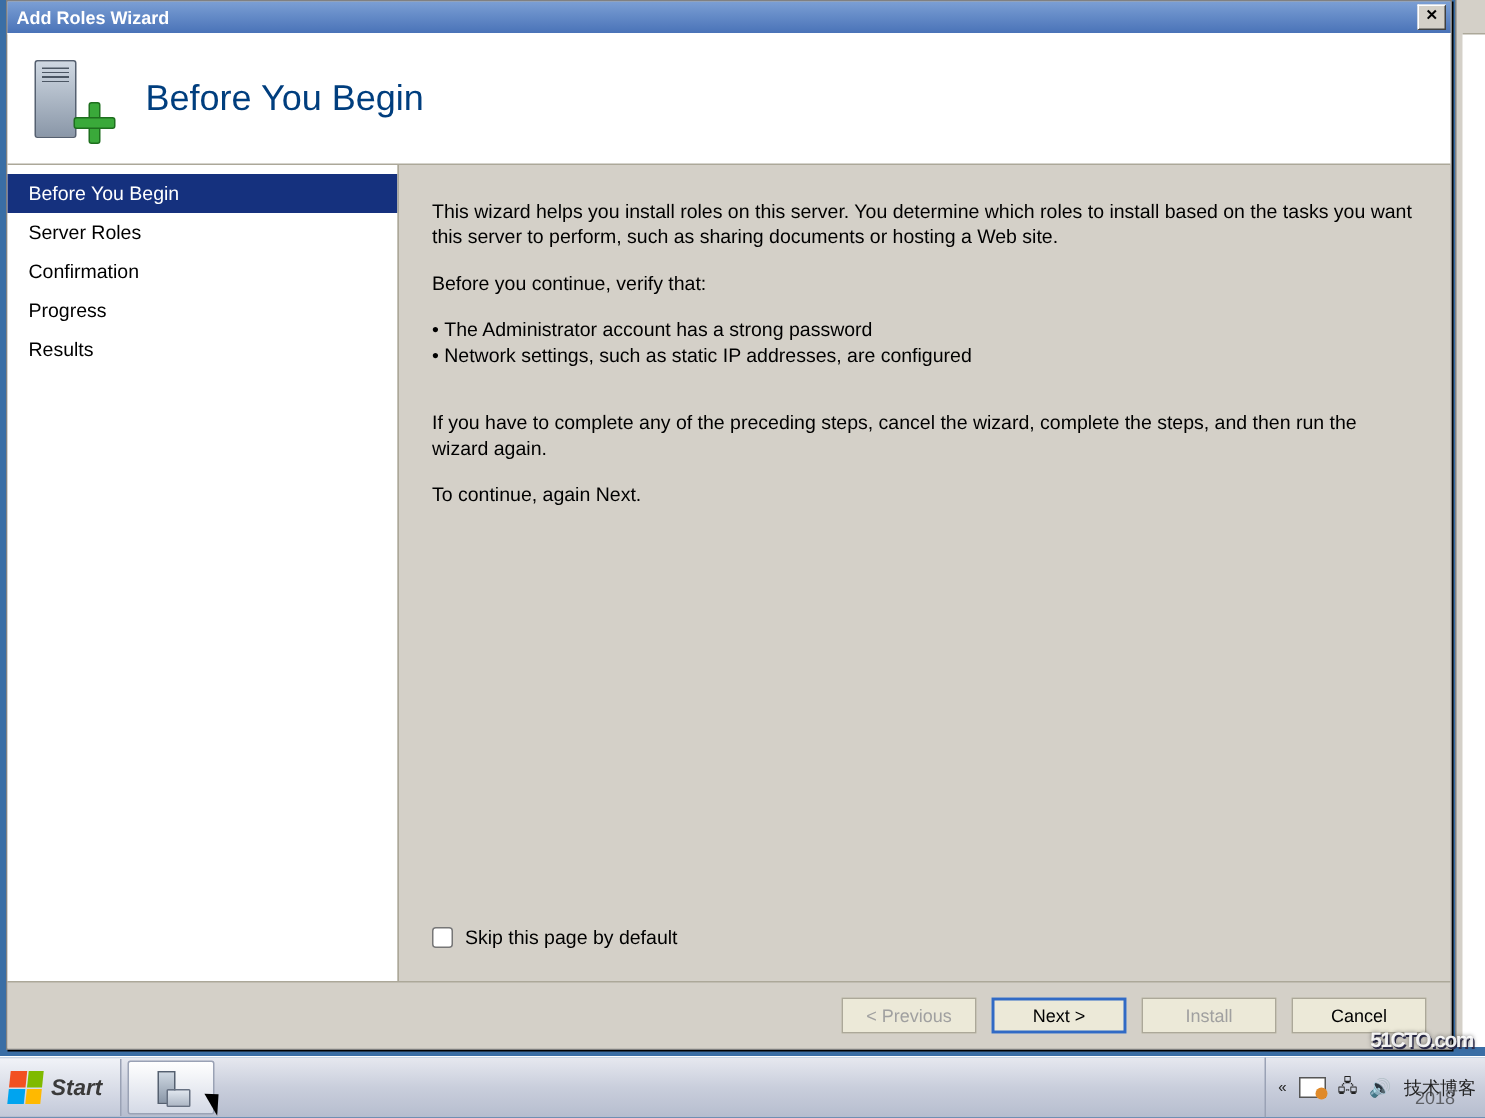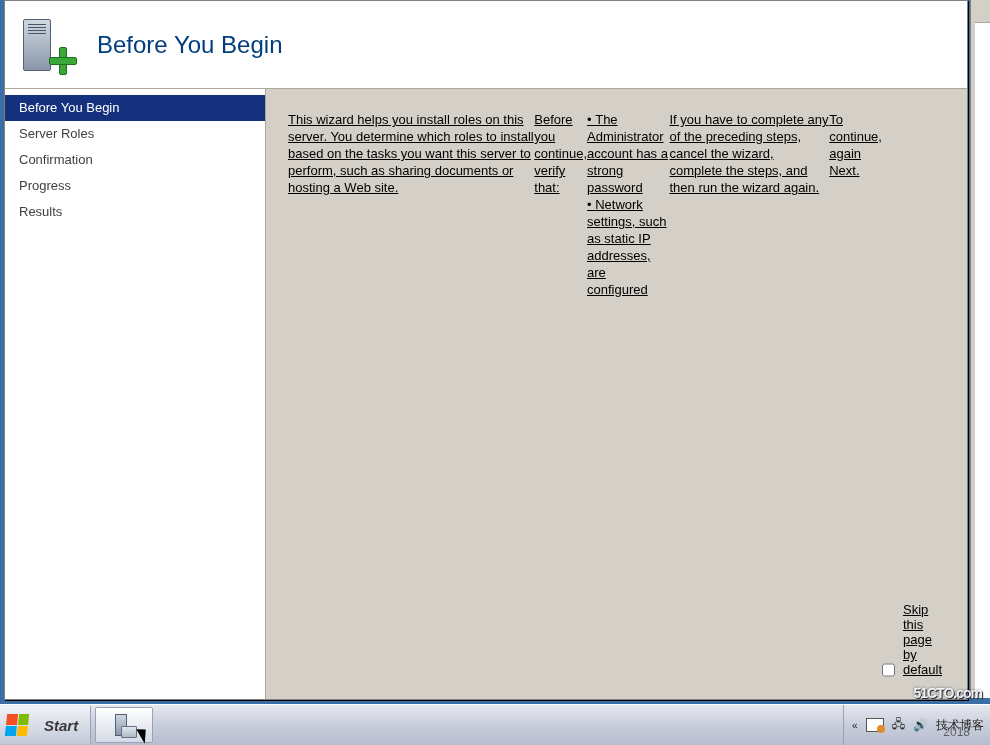--- a/index.html
+++ b/index.html
@@ -93,38 +93,37 @@
   }
   .sidebar {
     width: 260px;
     background: #ffffff;
     border-right: 0;
     padding-top: 6px;
   }
   .sidebar-item {
     padding: 5px 12px 5px 14px;
     font-size: 13px;
-    color: #404040;
+    color: #000000;
     cursor: pointer;
     line-height: 16px;
   }
   .sidebar-item.selected {
     background: #15317e;
     color: #fff;
   }
   .content {
     flex: 1;
     background: #d4d0c8;
     border-left: 1px solid #aca899;
     padding: 22px 24px 10px 22px;
     font-size: 13px;
     color: #000;
     display:flex;
-    flex-direction:row;
-    text-decoration:underline;
+    flex-direction:column;
   }
   .content p {
     margin: 0 0 14px 0;
     line-height: 17px;
   }
   .bullets {
     margin: 0 0 28px 0;
     padding:0;
   }
   .bullets div::before {
@@ -187,21 +186,20 @@
     display:flex;
     align-items:center;
     padding: 0 12px 0 6px;
     font-weight: bold;
     font-style: italic;
     font-size: 15px;
     color: #3a3a3a;
     border-right: 1px solid #9aa2b5;
     background: linear-gradient(to bottom, #f0f2f7, #c3c9d9);
     cursor:pointer;
-    gap:10px;
   }
   .win-logo {
     width:22px; height:22px;
     display:grid;
     grid-template-columns: 1fr 1fr;
     grid-template-rows: 1fr 1fr;
     gap:1px;
     margin-right:6px;
     transform: skewX(-6deg);
   }
@@ -315,20 +313,24 @@
 </head>
 <body>
 
 <div class="desktop">
 
   <div class="bg-window">
     <div class="bg-window-inner"></div>
   </div>
 
   <div class="wizard">
+    <div class="titlebar">
+      <span>Add Roles Wizard</span>
+      <div class="close-btn">✕</div>
+    </div>
 
     <div class="header">
       <div class="header-icon">
         <div class="srv-tower"></div>
         <div class="srv-plus"></div>
       </div>
       <div class="page-title">Before You Begin</div>
     </div>
 
     <div class="body">
@@ -352,20 +354,26 @@
 
         <div class="content-fill"></div>
 
         <div class="skip-row">
           <input type="checkbox" style="">
           <span>Skip this page by default</span>
         </div>
       </div>
     </div>
 
+    <div class="footer">
+      <button class="wbtn" disabled="">&lt; Previous</button>
+      <button class="wbtn default">Next &gt;</button>
+      <button class="wbtn" disabled="">Install</button>
+      <button class="wbtn">Cancel</button>
+    </div>
   </div>
 
   <div class="watermark">51CTO.com</div>
 
   <div class="taskbar">
     <div class="start-btn">
       <div class="win-logo">
           <span></span>
           <span></span>
           <span></span>

